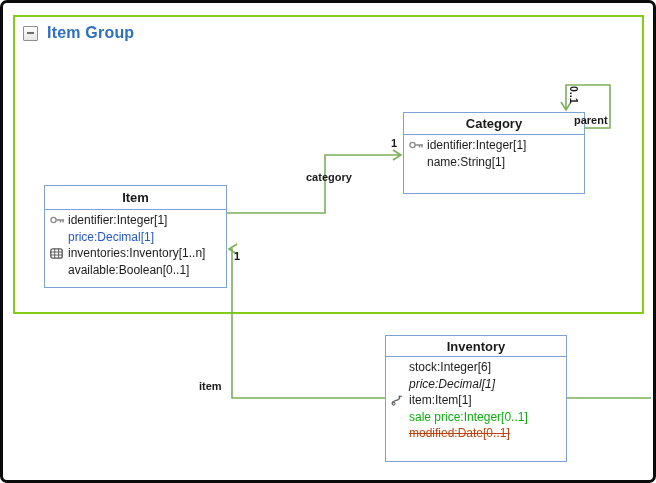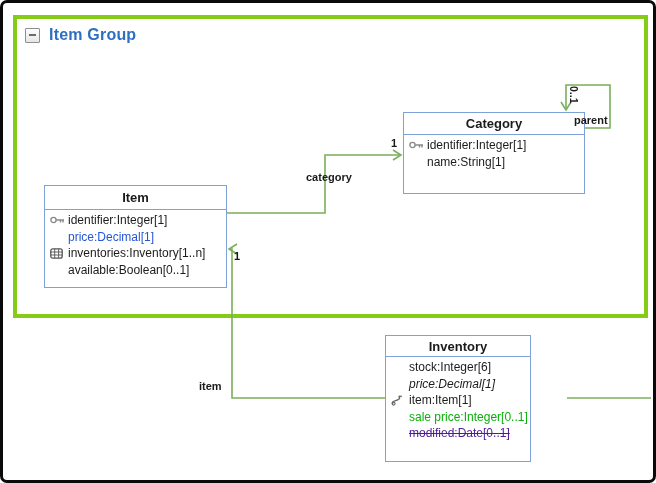--- a/index.html
+++ b/index.html
@@ -1,41 +1,41 @@
 <!DOCTYPE html>
 <html><head>
 <meta charset="utf-8">
 <style>
   html,body{margin:0;padding:0;background:#fff;font-family:"Liberation Sans",sans-serif;}
   #canvas{position:relative;width:656px;height:483px;background:#fff;overflow:hidden;}
   #frame{position:absolute;inset:0;border:3px solid #0a0a0a;border-radius:7px;pointer-events:none;z-index:40;}
 
   
-  .group-box{position:absolute;left:13px;top:15px;width:627px;height:295px;border:4px solid #84cc16;background:transparent;z-index:1;}
+  .group-box{position:absolute;left:13px;top:15px;width:627px;height:295px;border:2px solid #84cc16;background:transparent;z-index:1;}
   .group-header{position:absolute;left:8px;top:7px;display:flex;align-items:center;gap:9px;}
   .collapse-btn{width:13px;height:13px;border:1px solid #8f8f8f;background:linear-gradient(#fdfdfd,#e6e6e6);display:flex;align-items:center;justify-content:center;border-radius:1px;}
   .collapse-btn .bar{width:7px;height:2px;background:#6b6b6b;}
   .group-title{font-size:16px;font-weight:bold;color:#2e6fc1;letter-spacing:0.2px;}
 
   
   .entity{position:absolute;background:#fff;border:1.5px solid #7ea2d8;z-index:10;box-sizing:border-box;}
   .entity .title{font-weight:bold;font-size:13px;color:#1a1a1a;text-align:center;border-bottom:1px solid #7ea2d8;display:flex;align-items:center;justify-content:center;}
   .attrs{padding:2px 4px 0 5px;}
   .attr-row{display:flex;align-items:center;height:16.5px;font-size:12px;color:#1c1c1c;white-space:nowrap;}
   .attr-icon{width:18px;flex:0 0 18px;display:flex;align-items:center;justify-content:flex-start;}
   .a-blue{color:#2457d6;}
   .a-italic{font-style:italic;}
   .a-green{color:#0ab00a;font-weight:normal;}
-  .a-red{color:#4c1d95;text-decoration:line-through;}
+  .a-red{color:#c2410c;text-decoration:line-through;}
 
   #entity-item{left:44px;top:185px;width:183px;height:103px;}
   #entity-item .title{height:23px;}
   #entity-category{left:403px;top:112px;width:182px;height:82px;}
   #entity-category .title{height:21px;}
-  #entity-inventory{left:385px;top:335px;width:146px;height:127px;}
+  #entity-inventory{left:385px;top:335px;width:182px;height:127px;}
   #entity-inventory .title{height:20px;}
 
   
   #wires{position:absolute;left:0;top:0;z-index:5;}
   .conn-label{position:absolute;font-size:11px;font-weight:bold;color:#1a1a1a;z-index:20;white-space:nowrap;}
   .vertical-label{writing-mode:vertical-rl;}
 </style>
 </head>
 <body>
 

